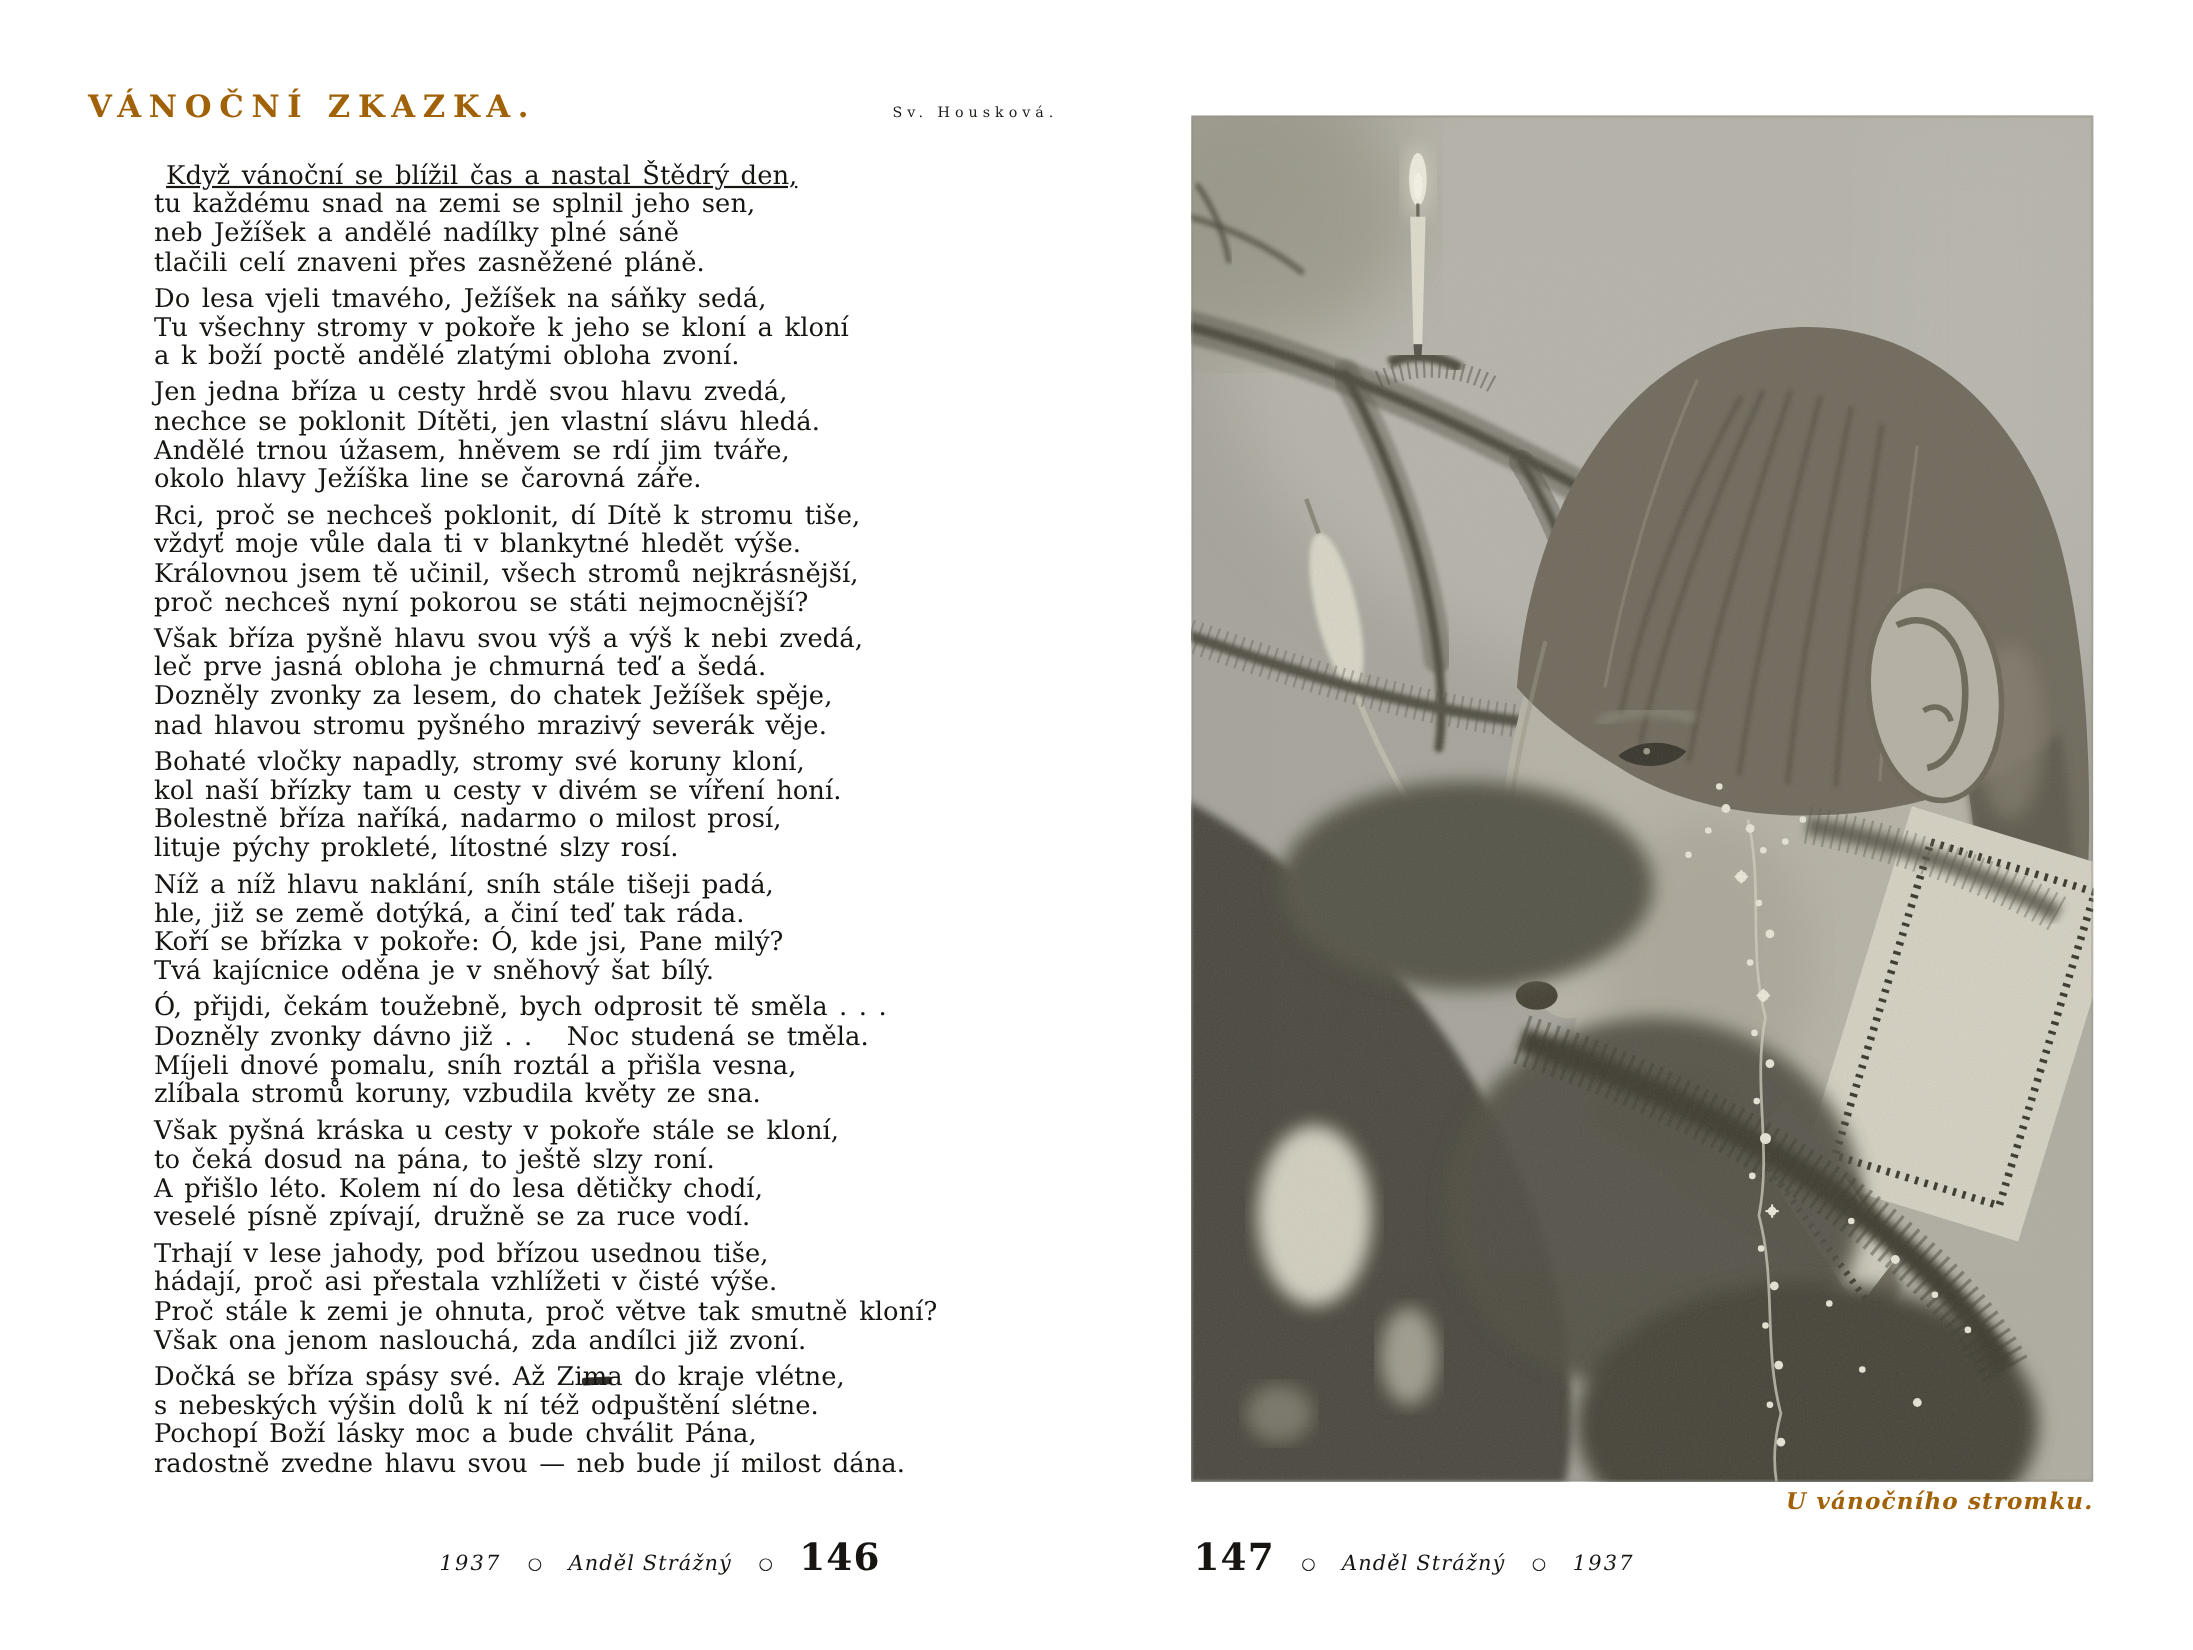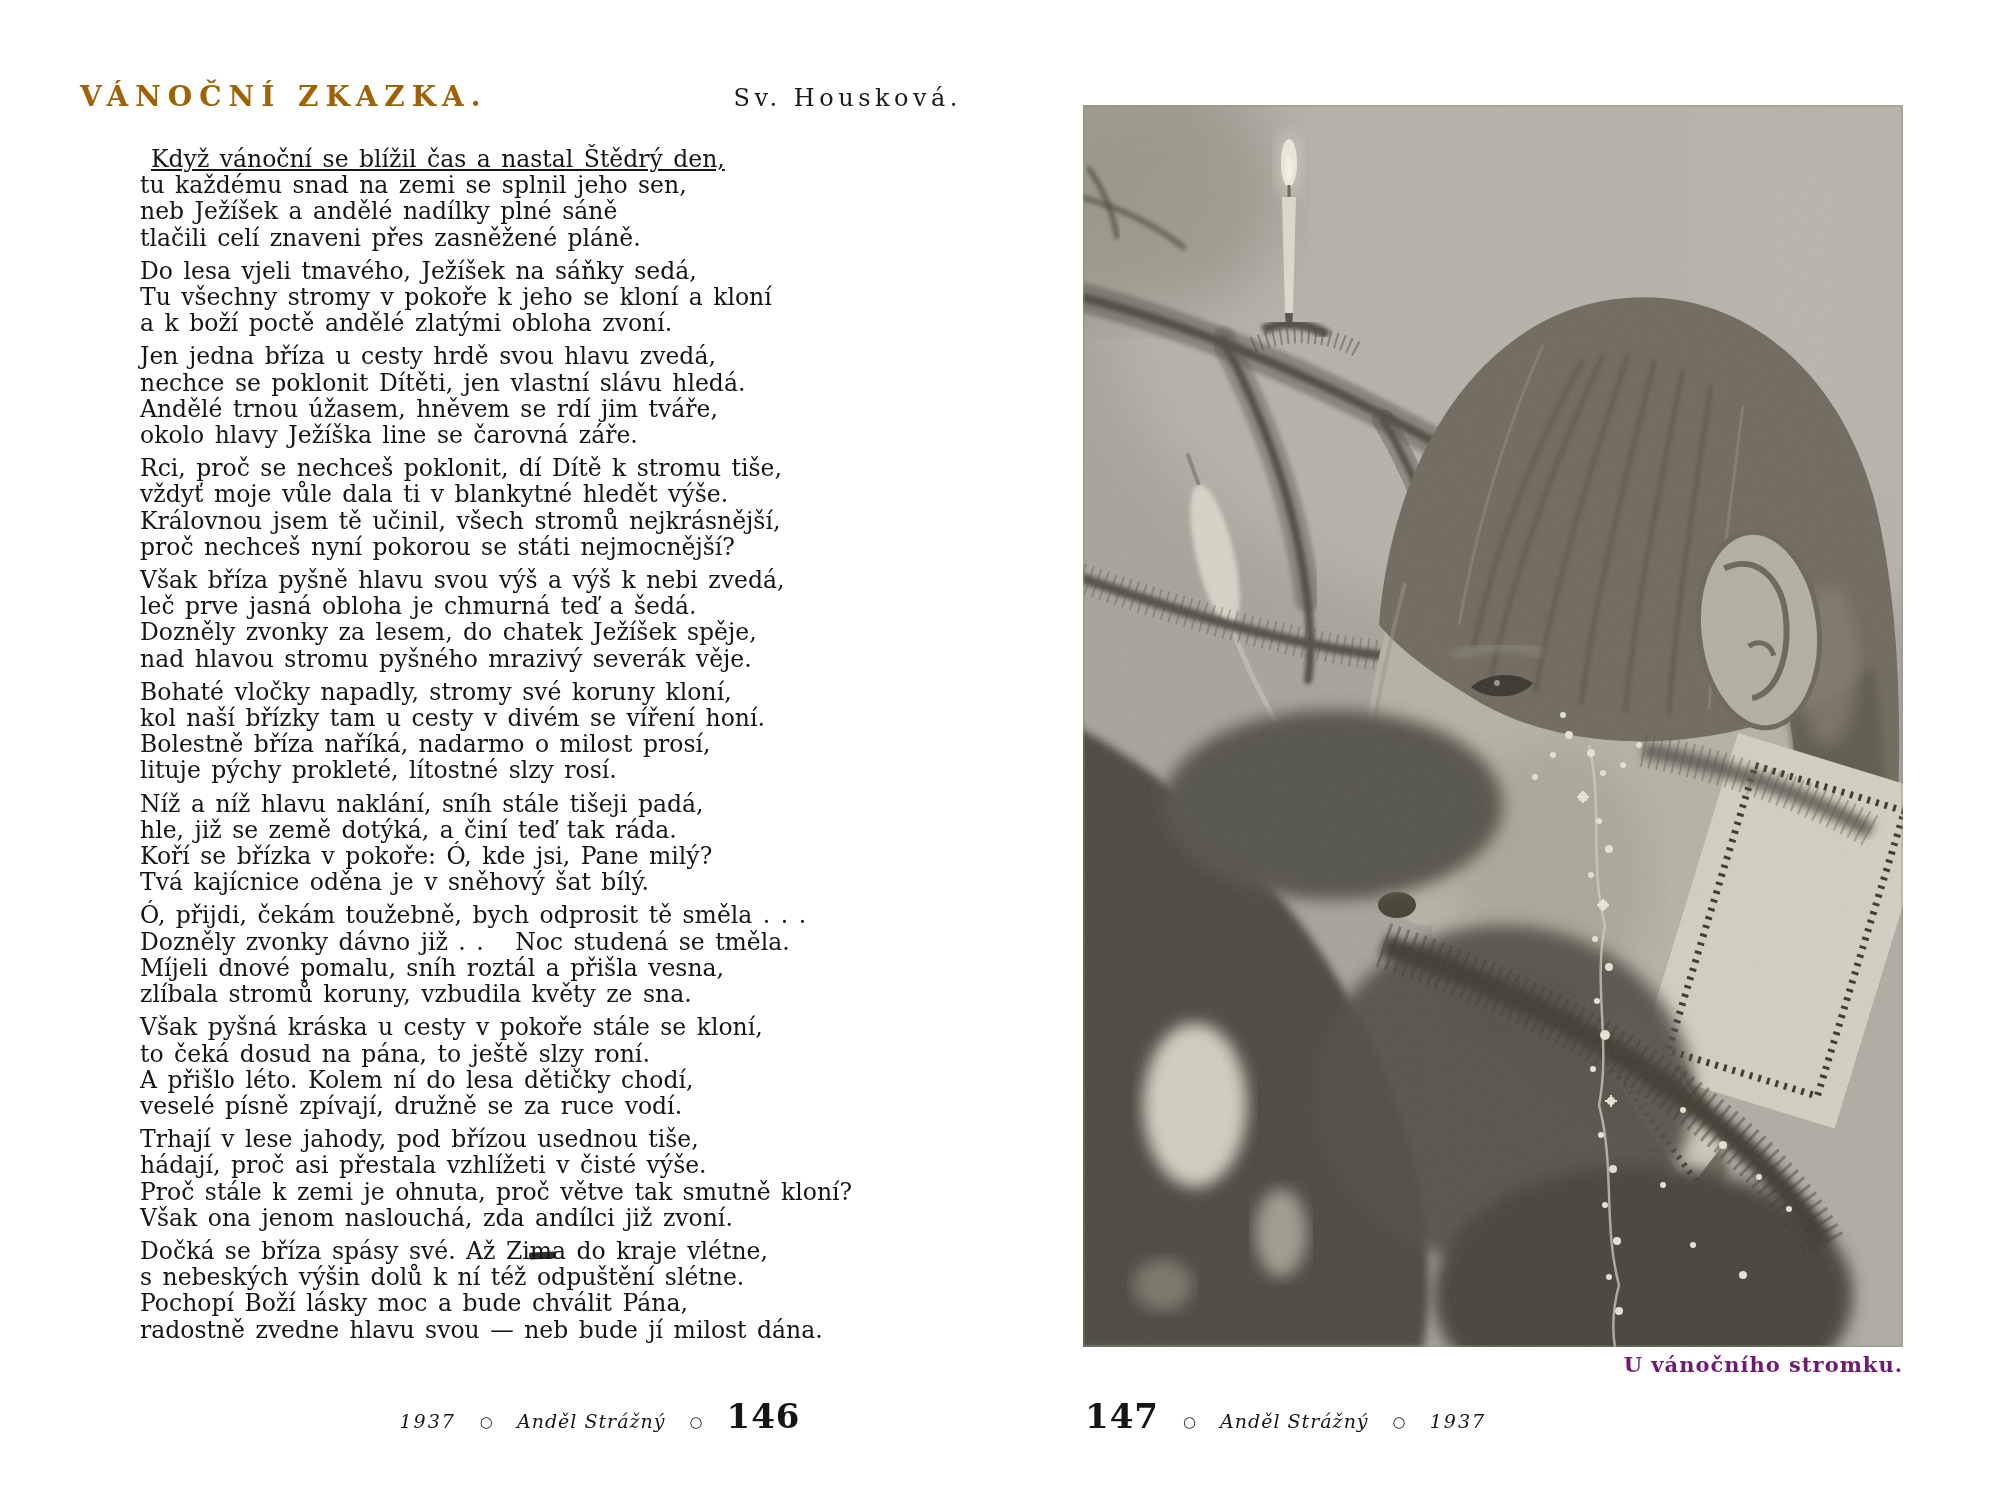--- a/index.html
+++ b/index.html
@@ -17,21 +17,21 @@
     position:absolute;left:80px;top:80px;width:882px;
     display:flex;justify-content:space-between;align-items:baseline;
   }
   .poem-title{
     margin:0;
     font-size:28px;font-weight:bold;letter-spacing:7px;
     color:#a16207;
     white-space:nowrap;
   }
   .poem-author{
-    font-size:24px;letter-spacing:4.5px;white-space:nowrap;
+    font-size:13px;letter-spacing:4.5px;white-space:nowrap;
     color:#1c1a16;
   }
   .poem{
     position:absolute;left:140px;top:146px;width:700px;
     font-size:23.5px;line-height:26.2px;word-spacing:3px;
   }
   .stanza{margin:0 0 7px 0;padding:0;}
   .line{display:block;white-space:pre;}
   .line.indent{padding-left:11px;text-decoration:underline;}
 
@@ -57,22 +57,22 @@
   }
 
   
   .photo-figure{
     position:absolute;left:1083px;top:105px;width:820px;margin:0;
   }
   .photo-figure svg{display:block;}
   .photo-caption{
     position:absolute;left:1083px;top:1352px;width:820px;
     text-align:right;
-    font-size:21px;font-weight:bold;
-    letter-spacing:1px;color:#701a75;
+    font-size:21px;font-style:italic;font-weight:bold;
+    letter-spacing:1px;color:#a16207;
   }
 </style>
 </head>
 <body>
 
 <header class="title-row">
   <h1 class="poem-title">VÁNOČNÍ ZKAZKA.</h1>
   <span class="poem-author">Sv. Housková.</span>
 </header>
 

